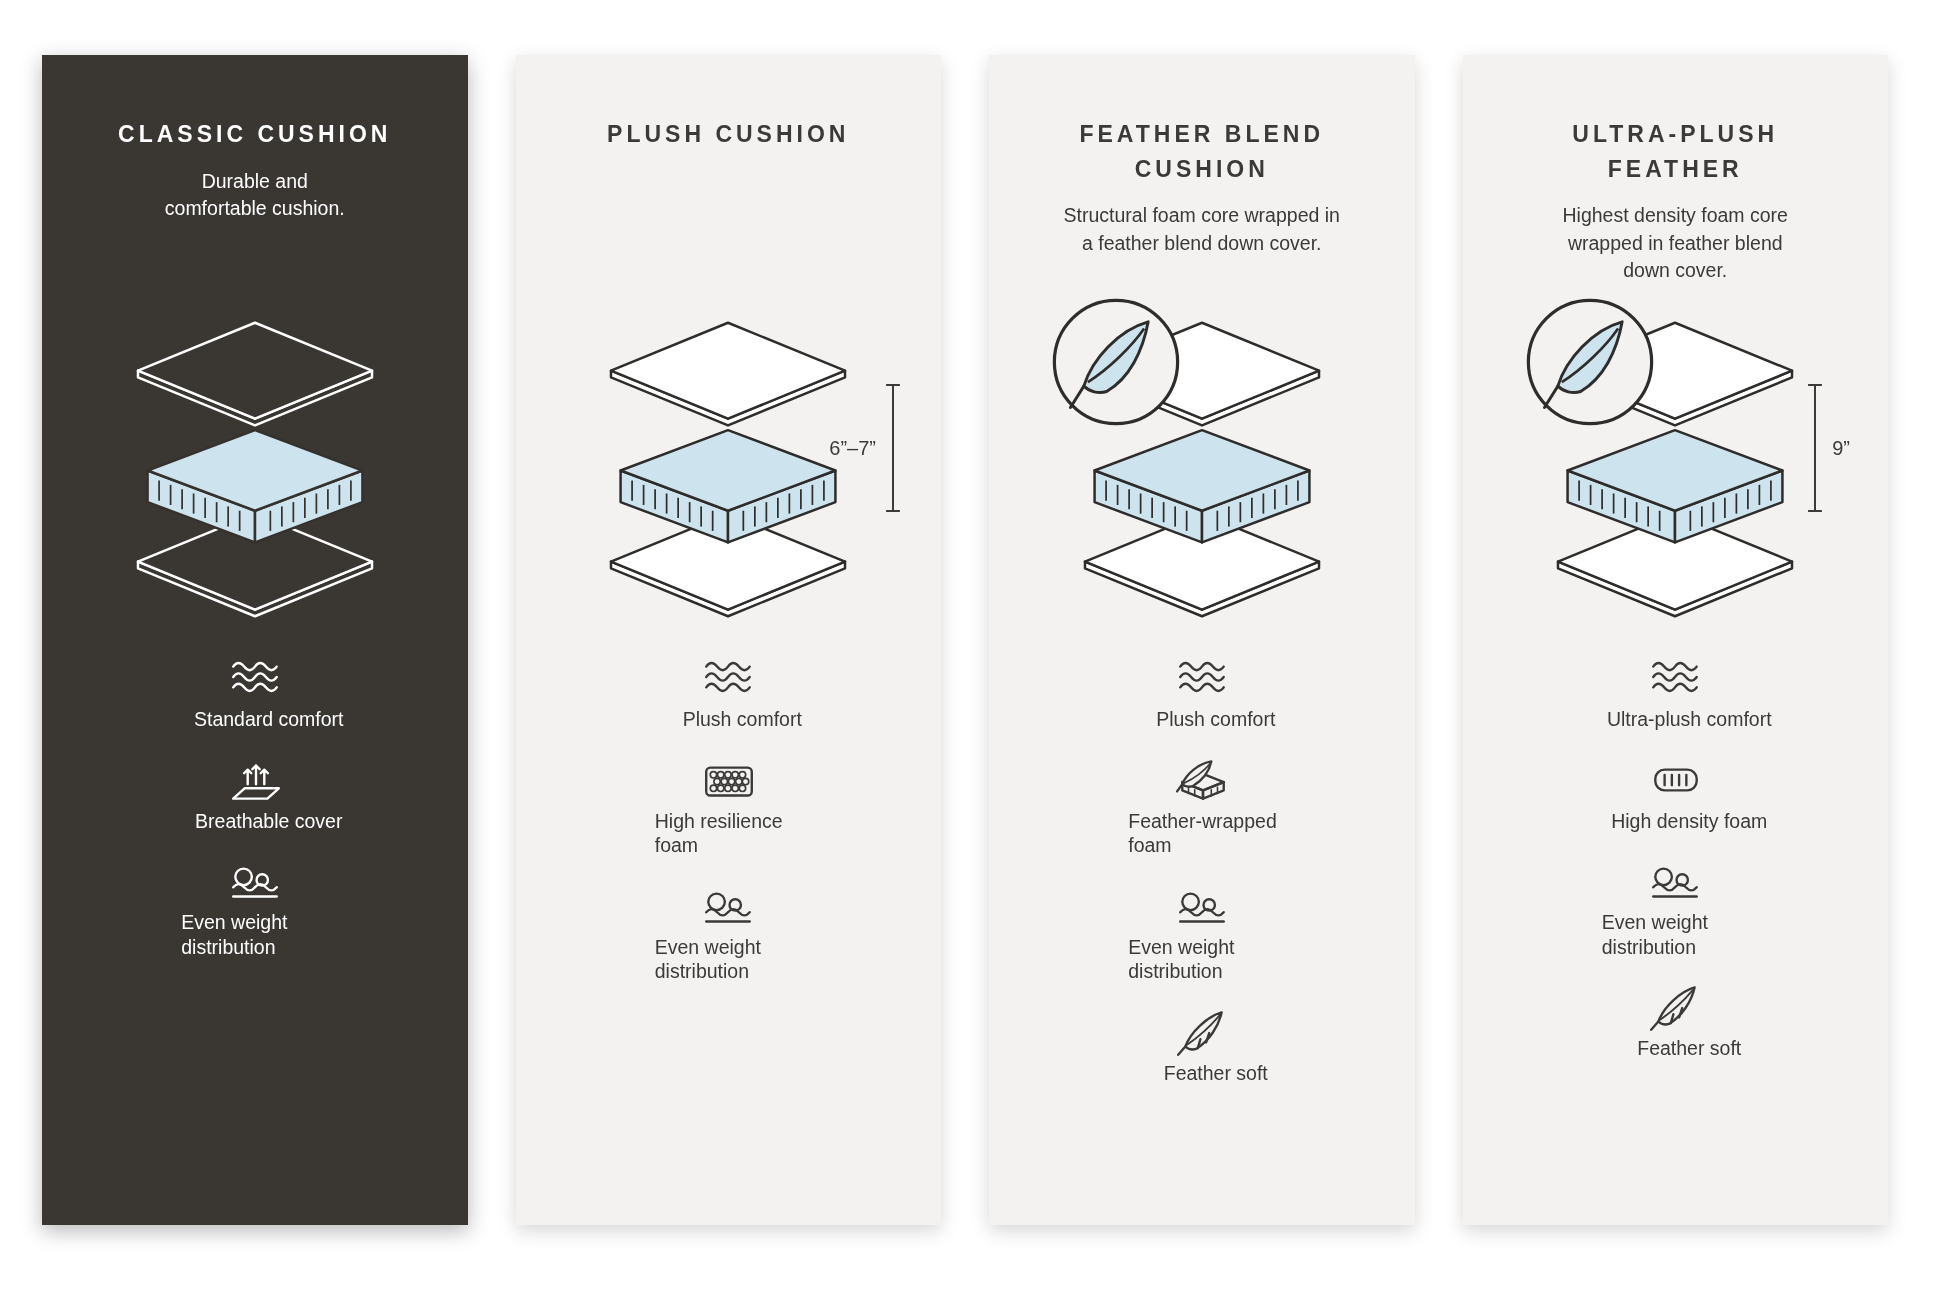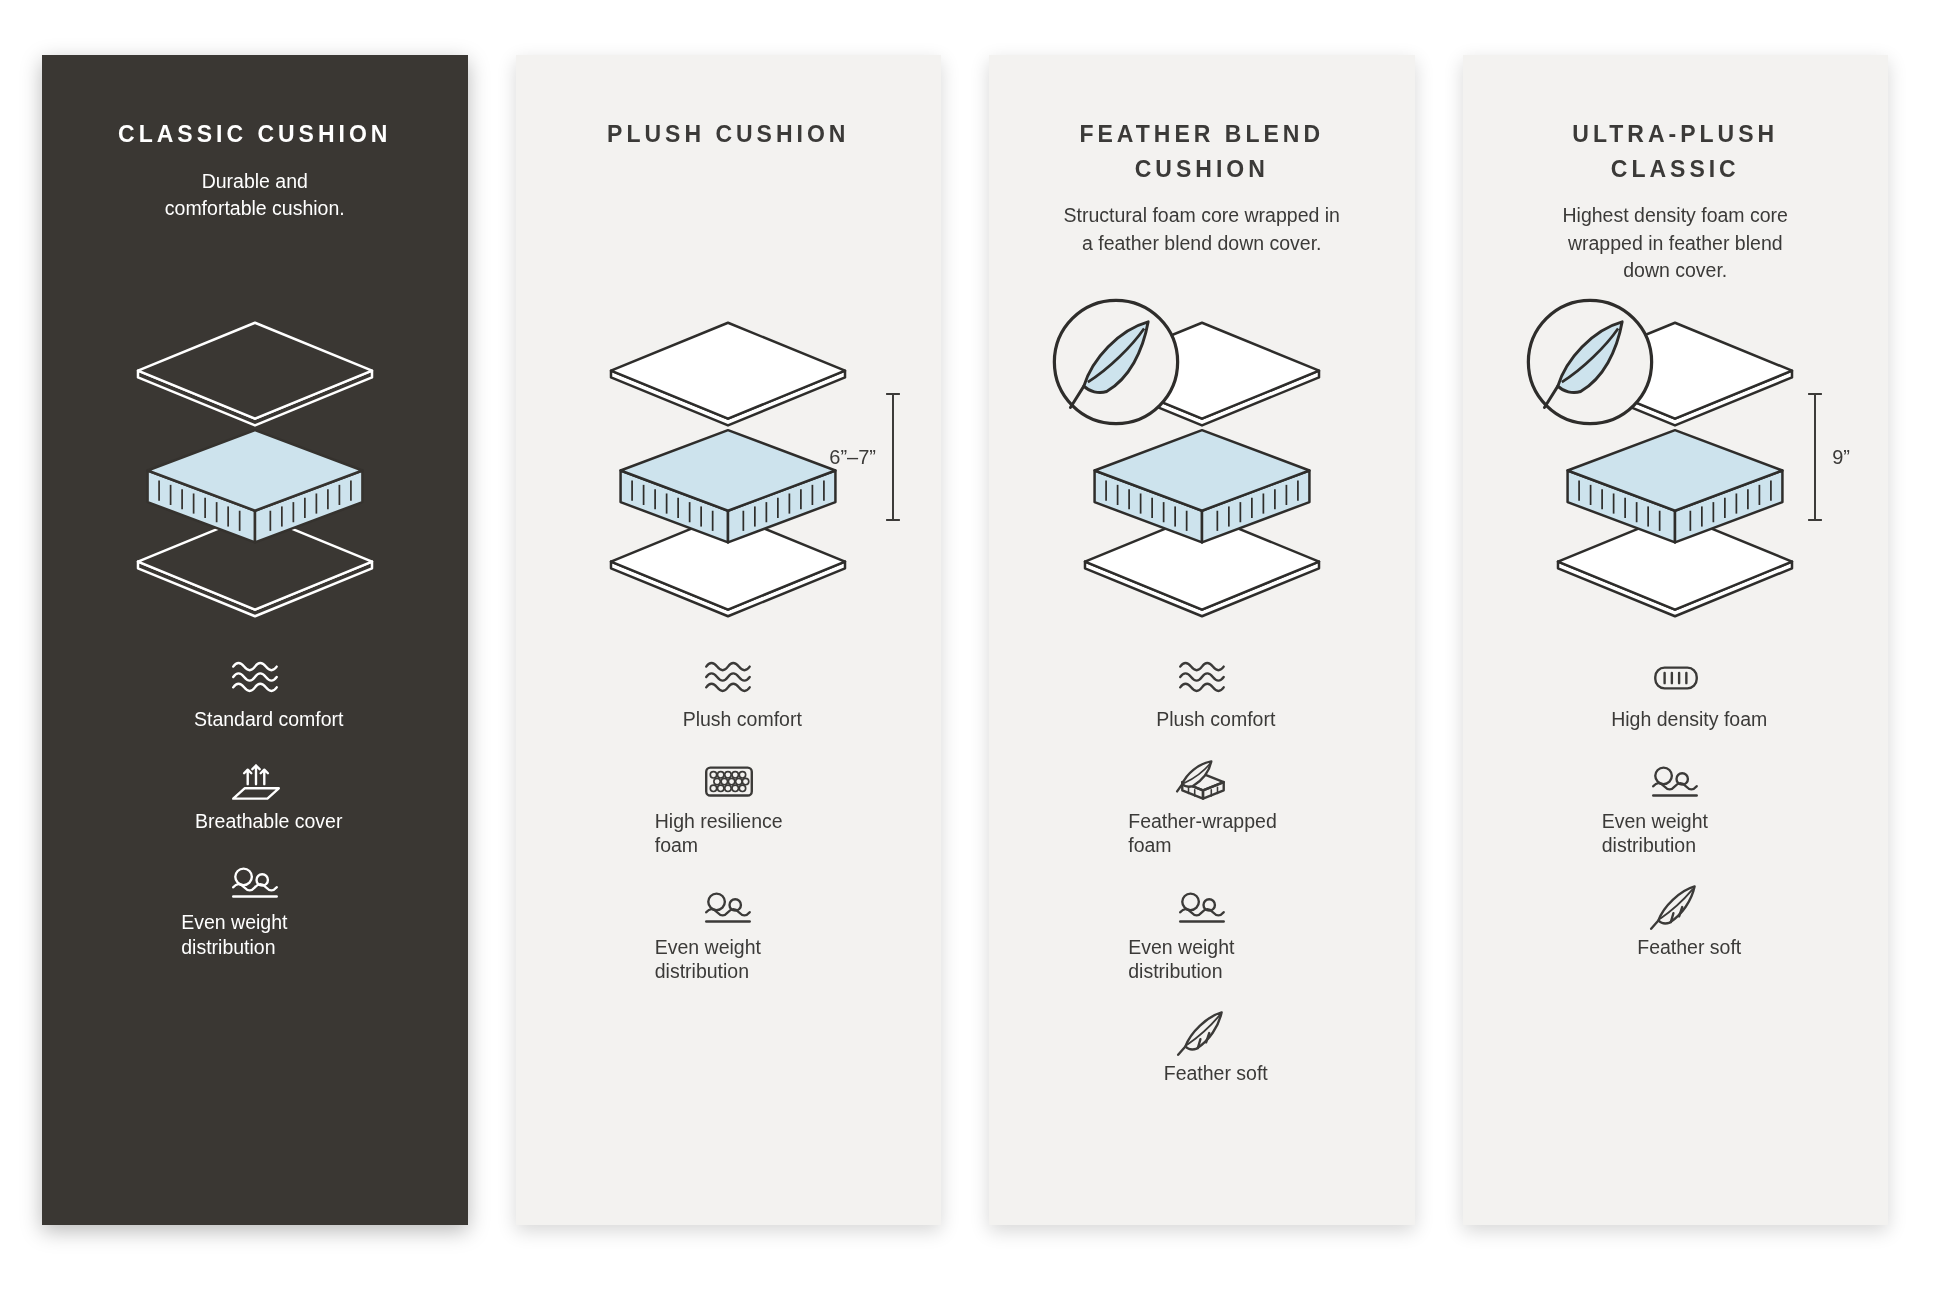--- a/index.html
+++ b/index.html
@@ -27,21 +27,21 @@
   .desc.w190 { max-width:190px; }
   .desc.w235 { max-width:235px; }
   .desc.w285 { max-width:285px; }
   .desc.w245 { max-width:245px; }
 
   .diagram-wrap { position:relative; height:318px; display:flex; justify-content:center; }
   .cushion { width:288px; height:305px; }
 
   .badge { position:absolute; left:26px; top:-22px; width:134px; height:134px; }
 
-  .measure { position:absolute; right:4px; top:73px; display:flex; align-items:center; gap:7px; }
+  .measure { position:absolute; right:4px; top:64px; display:flex; align-items:center; gap:7px; }
   .mlabel { font-size:20px; color:var(--ink); white-space:nowrap; }
   .mline { width:20px; height:134px; }
   .mline path { stroke:var(--ink); stroke-width:2; fill:none; }
 
   .features { list-style:none; margin-top:14px; padding-left:2px; }
   .feature { display:flex; align-items:center; margin-bottom:19px; min-height:48px;flex-direction:column; }
   .ficon { width:58px; height:50px; flex:0 0 58px; color:var(--ink);
            stroke:currentColor; fill:none; stroke-width:2.3;
            stroke-linecap:round; stroke-linejoin:round; }
   .flabel { font-size:19.5px; line-height:1.26; margin-left:26px; max-width:175px; }
@@ -269,40 +269,46 @@
         <svg class="ficon" viewBox="0 0 56 48">
             <use href="#icon-feather"></use>
           </svg>
         <span class="flabel">Feather soft</span>
       </li>
     </ul>
   </section>
 
   <section class="panel light">
     <div class="head">
-      <h2 class="title">ULTRA-PLUSH CLASSIC</h2>
+      <h2 class="title">ULTRA-PLUSH FEATHER</h2>
       <p class="desc w245">Highest density foam core wrapped in feather blend down cover.</p>
     </div>
     <div class="diagram-wrap">
       <svg class="cushion" viewBox="0 0 300 318">
           <use href="#cushion-def"></use>
         </svg>
       <svg class="badge" viewBox="0 0 100 100">
           <use href="#badge-def"></use>
         </svg>
       <div class="measure">
         <svg class="mline" viewBox="0 0 20 136">
             <path d="M3,4 H17 M10,4 V132 M3,132 H17"></path>
           </svg>
         <span class="mlabel">9”</span>
       </div>
     </div>
     <ul class="features">
       <li class="feature">
         <svg class="ficon" viewBox="0 0 56 48">
+            <use href="#icon-waves"></use>
+          </svg>
+        <span class="flabel">Ultra-plush comfort</span>
+      </li>
+      <li class="feature">
+        <svg class="ficon" viewBox="0 0 56 48">
             <use href="#icon-density-foam"></use>
           </svg>
         <span class="flabel">High density foam</span>
       </li>
       <li class="feature">
         <svg class="ficon" viewBox="0 0 56 48">
             <use href="#icon-weight"></use>
           </svg>
         <span class="flabel">Even weight distribution</span>
       </li>

